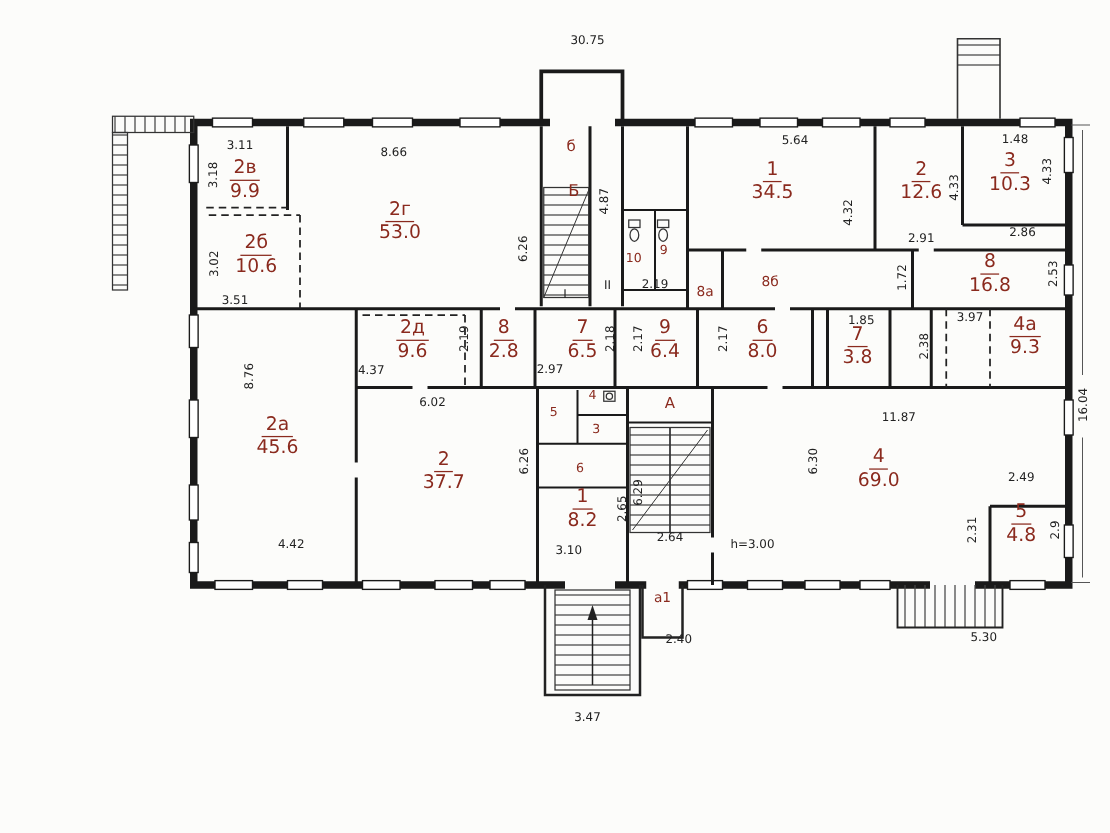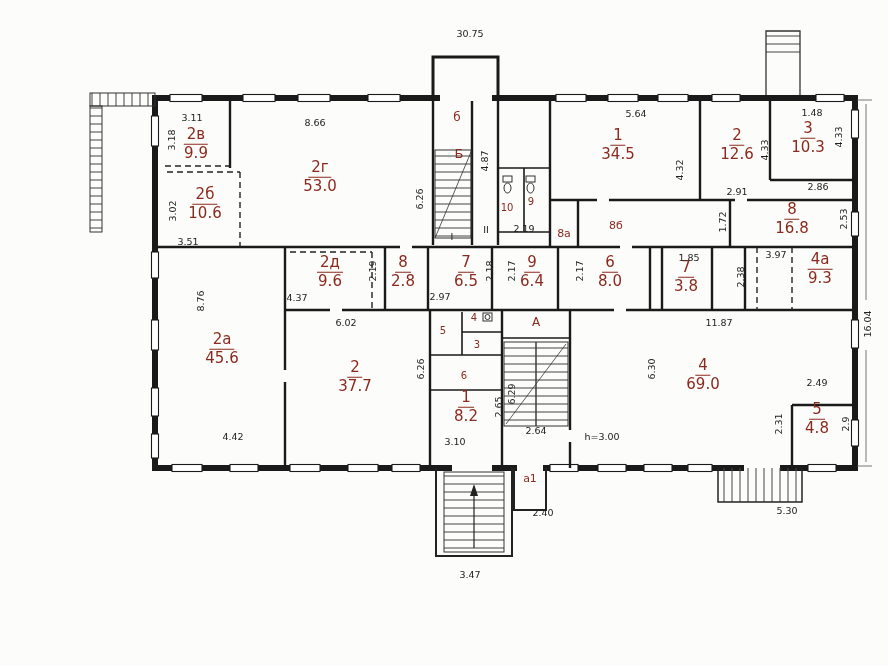--- a/index.html
+++ b/index.html
@@ -221,21 +221,21 @@
       <div class="dim rot" style="left: 740px; top: 277px;">2.38</div>
       <div class="dim" style="left: 776px; top: 254px;">3.97</div>
       <div class="dim rot" style="left: 200px; top: 301px;">8.76</div>
       <div class="dim" style="left: 233px; top: 436px;">4.42</div>
       <div class="dim rot" style="left: 420px; top: 369px;">6.26</div>
       <div class="dim rot" style="left: 511px; top: 394px;">6.29</div>
       <div class="dim rot" style="left: 498px; top: 407px;">2.65</div>
       <div class="dim" style="left: 455px; top: 441px;">3.10</div>
       <div class="dim" style="left: 536px; top: 430px;">2.64</div>
       <div class="dim" style="left: 602px; top: 436px;">h=3.00</div>
-      <div class="dim" style="left: 719px; top: 322px;">11.87</div>
+      <div class="dim" style="left: 719px; top: 334px;">11.87</div>
       <div class="dim rot" style="left: 651px; top: 369px;">6.30</div>
       <div class="dim" style="left: 817px; top: 382px;">2.49</div>
       <div class="dim rot" style="left: 778px; top: 424px;">2.31</div>
       <div class="dim rot" style="left: 845px; top: 424px;">2.9</div>
       <div class="dim" style="left: 543px; top: 512px; text-align: right;">2.40</div>
       <div class="dim" style="left: 470px; top: 574px;">3.47</div>
       <div class="dim" style="left: 787px; top: 510px;">5.30</div>
       <div class="dim rot" style="left: 867px; top: 324px;">16.04</div>
     </div>
 

